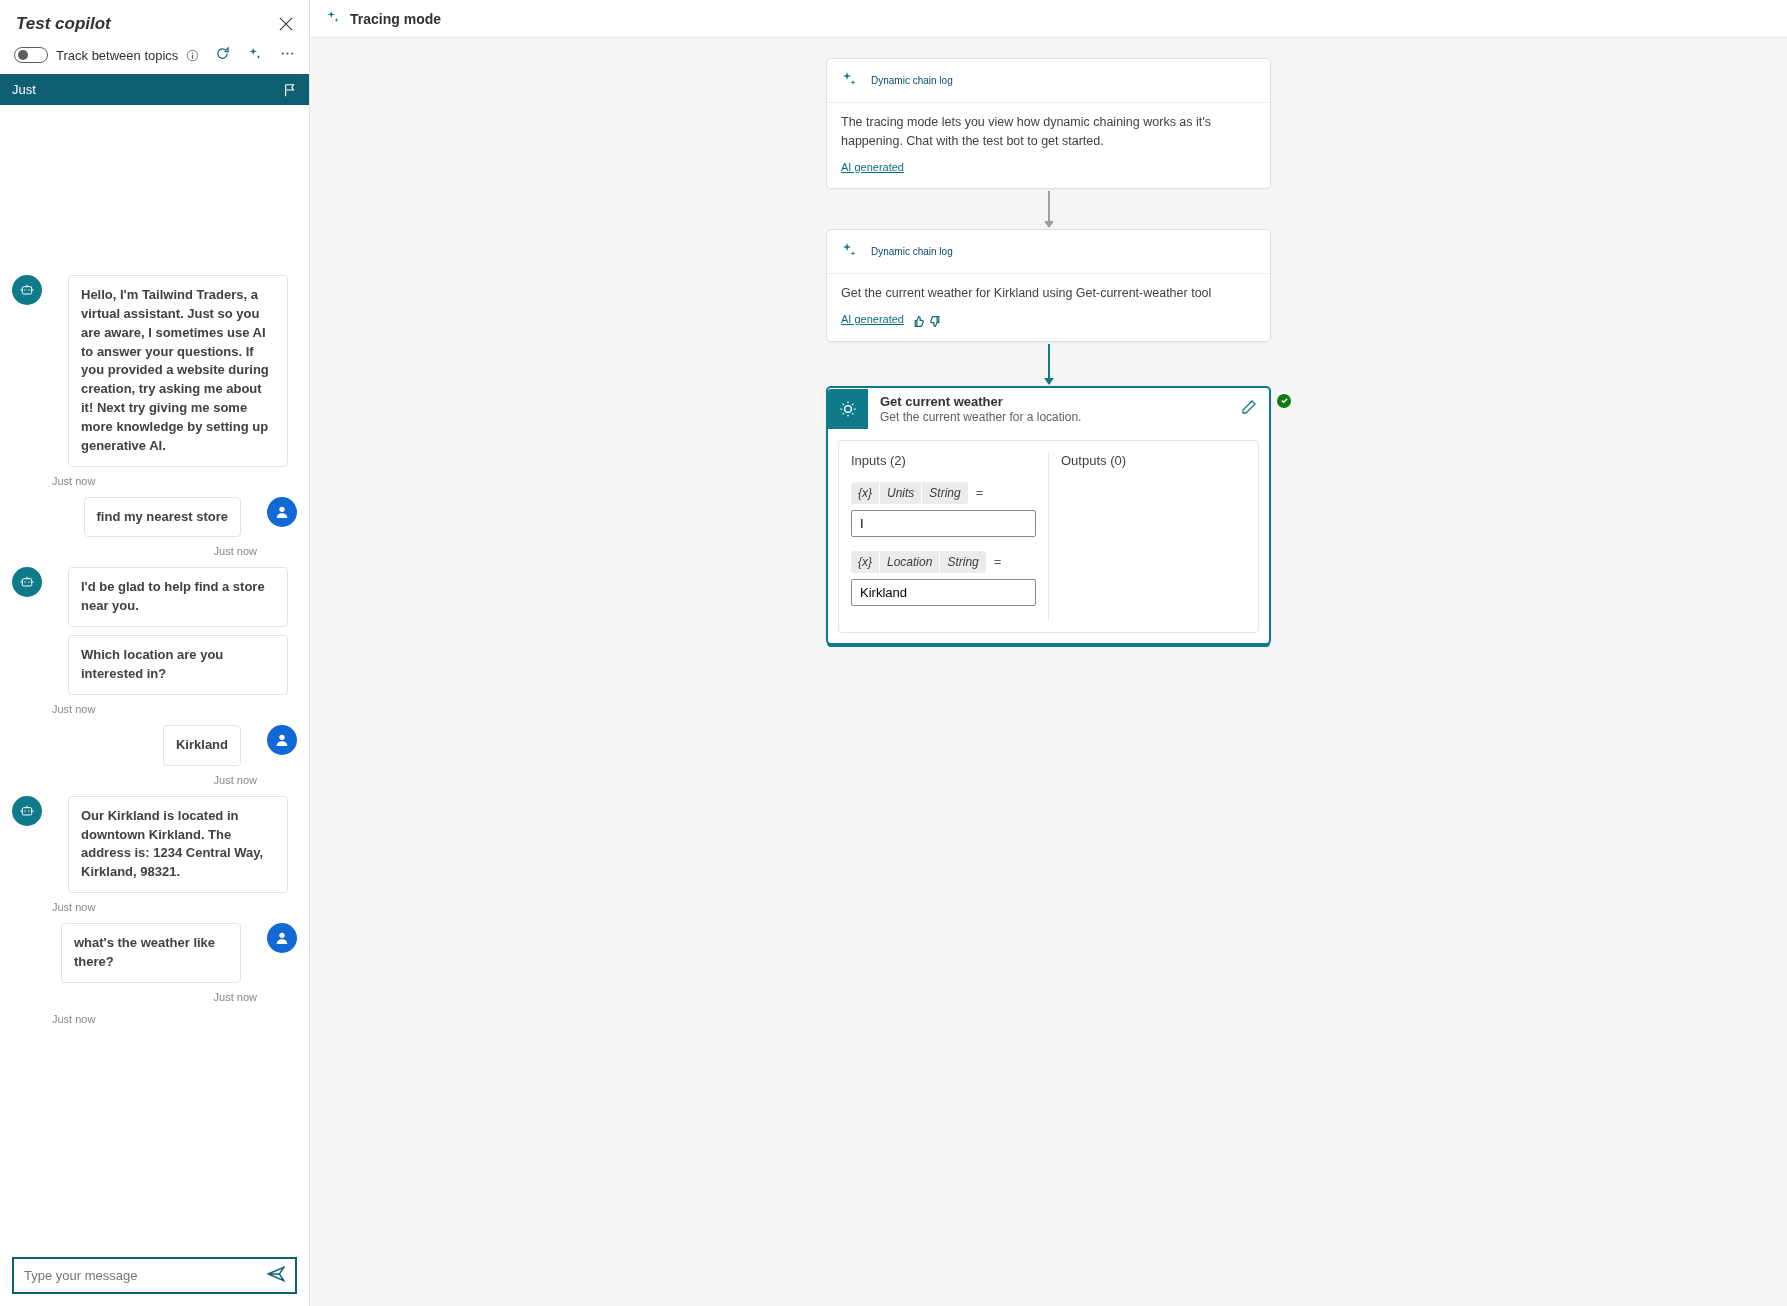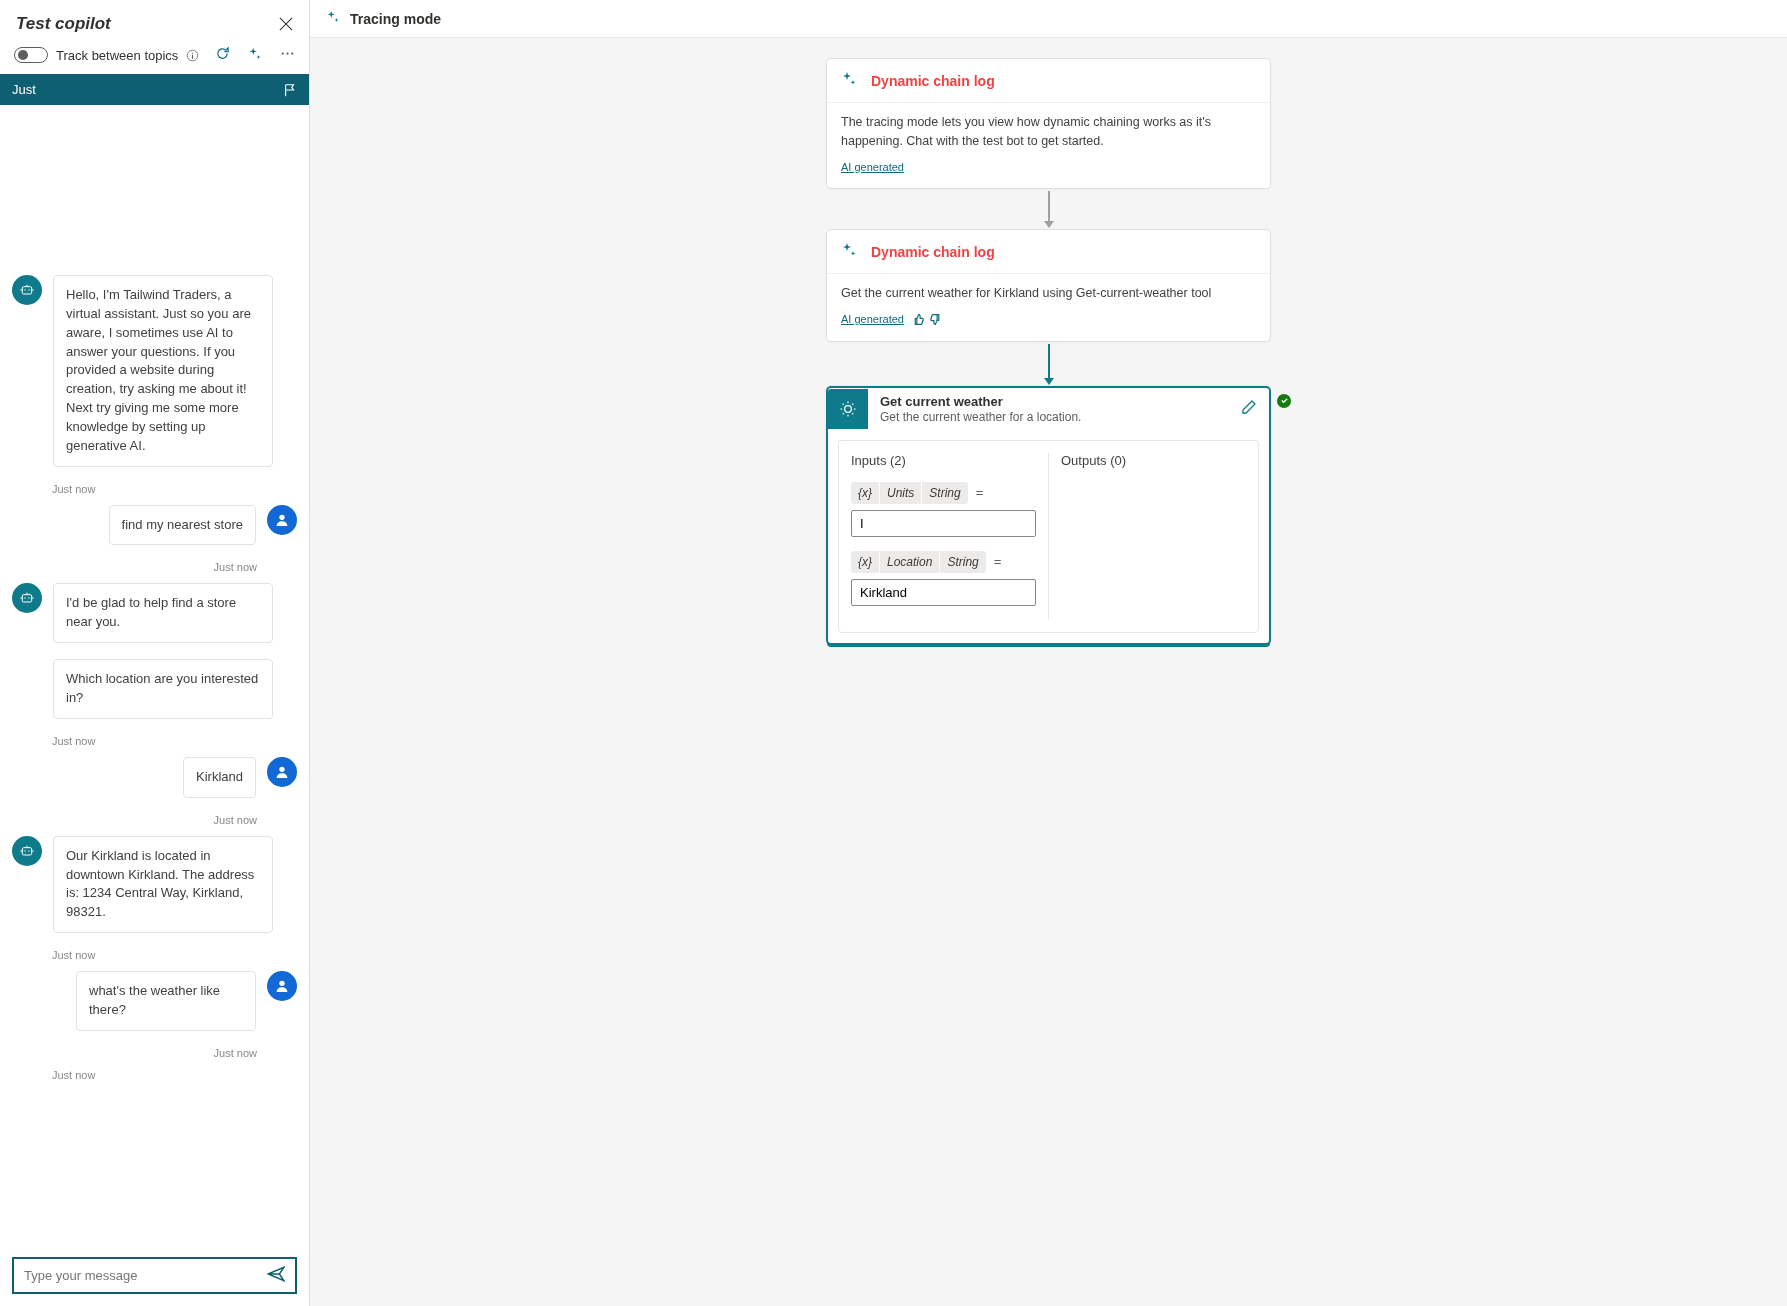--- a/index.html
+++ b/index.html
@@ -17,21 +17,21 @@
   .toggle::after { content: ''; width: 10px; height: 10px; border-radius: 50%; background: #605e5c; position: absolute; top: 2px; left: 3px; }
   .toggle-label { font-size: 13px; color: #323130; }
   .info-icon { display: inline-flex; }
   .tool-icons { display: flex; gap: 18px; align-items: center; }
   .tool-icons span, .tool-icons svg { cursor: pointer; color: #0f6c7f; }
   .chat-tab { background: #0e5f72; color: #fff; padding: 8px 12px; display: flex; justify-content: space-between; align-items: center; font-size: 13px; }
   .flag-icon { width: 14px; height: 14px; }
   
   .chat-body { flex: 1; overflow-y: auto; padding: 10px 12px 4px; display: flex; flex-direction: column; }
   .spacer { flex: 0 0 160px; }
-  .msg-row { display: flex; gap: 11px; margin-bottom: 16px; }
+  .msg-row { display: flex; gap: 26px; margin-bottom: 8px; font-weight: bold; }
   .msg-row.user { justify-content: flex-end; }
   .avatar { width: 30px; height: 30px; border-radius: 50%; flex-shrink: 0; display: flex; align-items: center; justify-content: center; }
   .avatar.bot { background: #0f7a89; }
   .avatar.user { background: #1268d4; }
   .avatar svg { width: 16px; height: 16px; fill: #fff; }
   .bubble { background: #fff; border: 1px solid #e5e3e1; border-radius: 4px; padding: 10px 12px; max-width: 220px; font-size: 13px; line-height: 1.45; color: #43413e; }
   .msg-row.user .bubble { max-width: 180px; }
   .timestamp { font-size: 11px; color: #8a8886; margin: 4px 0 10px 40px; }
   .timestamp.right { text-align: right; margin: 4px 40px 10px 0; }
   
@@ -43,23 +43,23 @@
   .right-panel { flex: 1; display: flex; flex-direction: column; background: #f5f5f5; position: relative; }
   .rp-header { display: flex; align-items: center; gap: 10px; padding: 10px 16px; background: #fff; border-bottom: 1px solid #e8e8e8; }
   .rp-header-icon { color: #0f7a89; }
   .rp-title { font-size: 14px; font-weight: 600; color: #32332f; }
   .canvas { flex: 1; position: relative; padding: 20px; overflow: auto; }
   .node-col { width: 445px; margin: 0 auto; display: flex; flex-direction: column; align-items: center; }
   
   .node-card { width: 100%; background: #fff; border: 1px solid #e1dfdd; border-radius: 5px; margin-bottom: 0; box-shadow: 0 1px 2px rgba(0,0,0,0.03); }
   .node-head { display: flex; align-items: center; gap: 14px; padding: 12px 14px; border-bottom: 1px solid #eee; }
   .spark-icon { color: #0f7a89; }
-  .node-title { font-size: 14px; font-weight: 700; color: #ef4444; }
+  .node-title { font-size: 10px; font-weight: 400; color: #0c4a6e; }
   .node-body { padding: 10px 14px 12px; font-size: 12.5px; color: #424140; line-height: 1.5; }
-  .ai-gen { font-size: 11px; color: #0e6b7d; text-decoration: underline; display: inline-flex; align-items: center; gap: 8px; margin-top: 8px; }
+  .ai-gen { font-size: 11px; color: #0e6b7d; text-decoration: underline; display: inline-flex; align-items: flex-end; gap: 8px; margin-top: 8px; }
   .ai-gen .thumbs { display: inline-flex; gap: 4px; }
   .thumbs svg { width: 13px; height: 13px; cursor: pointer; stroke: #0e6b7d; fill: none; stroke-width: 1.5; }
   
   .arrow { width: 2px; height: 36px; background: #a19f9d; margin: 2px 0; position: relative; }
   .arrow::after { content: ''; position: absolute; bottom: -1px; left: -4px; border-left: 5px solid transparent; border-right: 5px solid transparent; border-top: 7px solid #a19f9d; }
   .arrow.teal { background: #0f7a89; height: 40px; }
   .arrow.teal::after { border-top-color: #0f7a89; }
   
   .tool-card { width: 100%; border: 2px solid #0f7a89; border-radius: 5px; background: #fff; position: relative; box-shadow: 0 0 0 1px rgba(15,122,137,0.05), 0 3px 0 -1px #0f7a89; }
   .tool-head { display: flex; align-items: center; gap: 0; }

